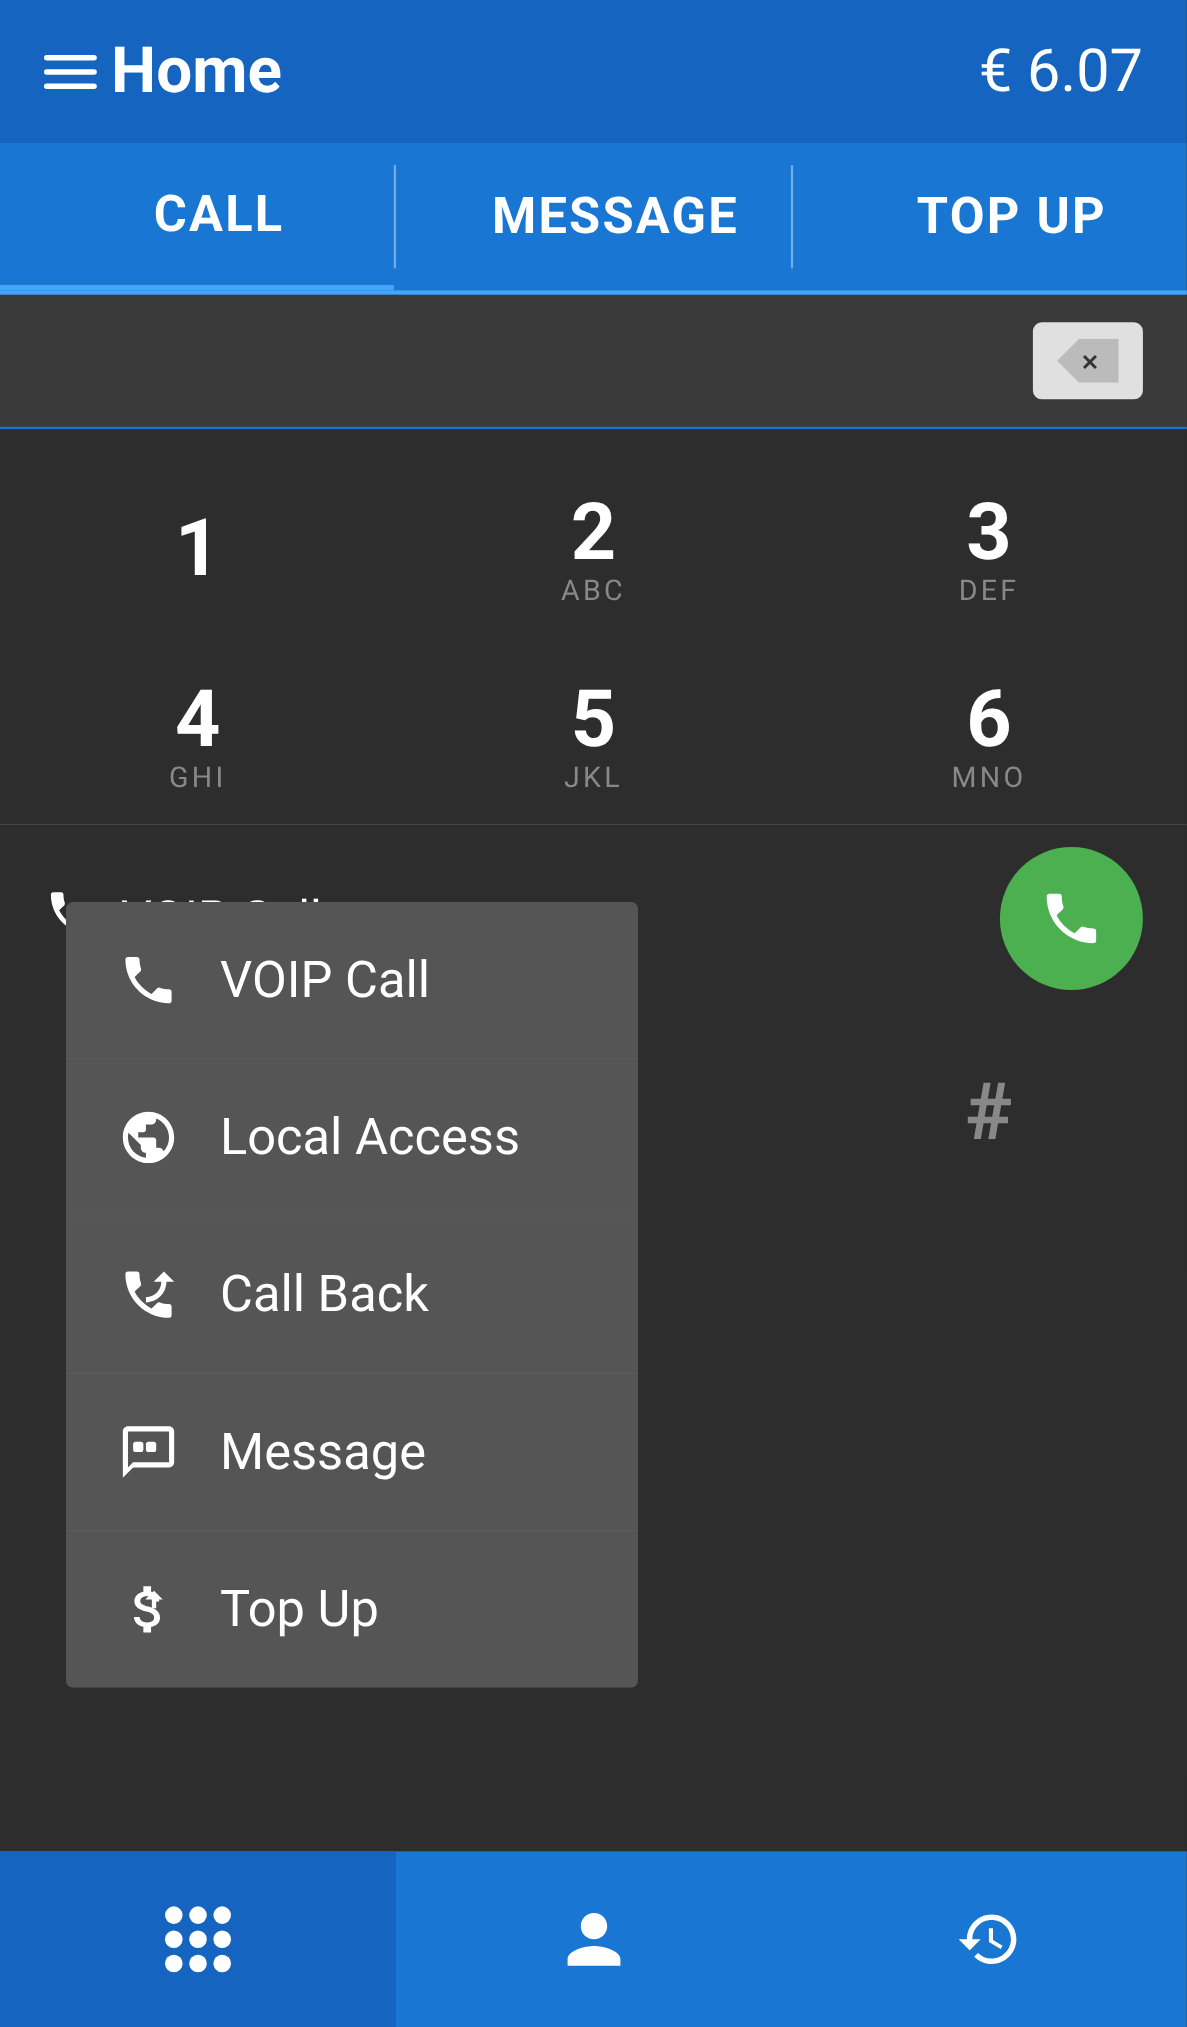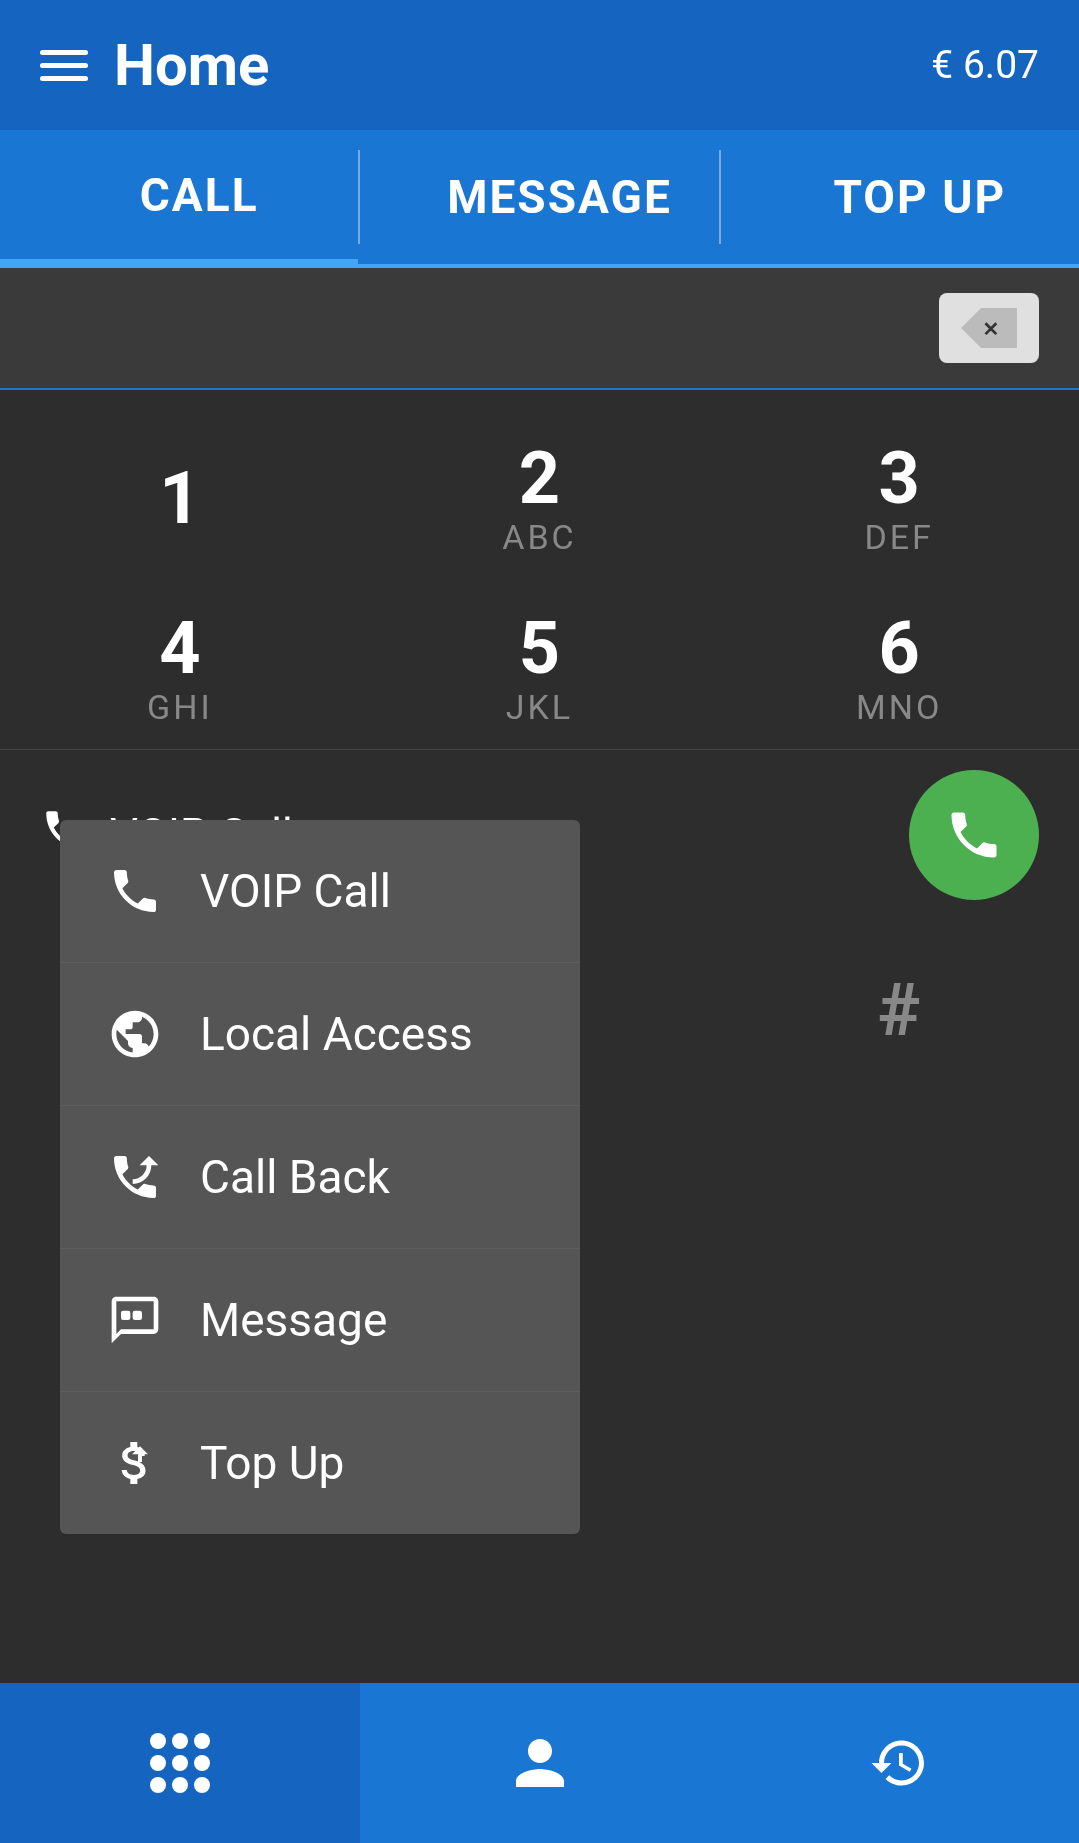--- a/index.html
+++ b/index.html
@@ -17,42 +17,42 @@
       background: #1565c0;
       height: 130px;
       display: flex;
       align-items: center;
       justify-content: space-between;
       padding: 0 40px;
     }
     .header-left {
       display: flex;
       align-items: center;
-      gap: 26px;
+      gap: 13px;
     }
     .hamburger {
       display: flex;
       flex-direction: column;
       gap: 8px;
     }
     .hamburger span {
       display: block;
       width: 48px;
       height: 5px;
       background: white;
       border-radius: 3px;
     }
     .header-title {
       color: white;
       font-size: 58px;
       font-weight: bold;
     }
     .header-balance {
       color: white;
-      font-size: 39px;
+      font-size: 54px;
       font-weight: normal;
     }
 
     
     .tabs {
       background: #1976d2;
       height: 138px;
       display: flex;
       align-items: center;
       border-bottom: 4px solid #42a5f5;
@@ -139,21 +139,21 @@
       cursor: pointer;
     }
     .key-num {
       color: white;
       font-size: 72px;
       font-weight: bold;
       line-height: 1;
     }
     .key-letters {
       color: #888;
-      font-size: 34px;
+      font-size: 26px;
       letter-spacing: 3px;
       margin-top: 2px;
     }
     .key-hash {
       color: #888;
       font-size: 72px;
       font-weight: bold;
     }
 
     

